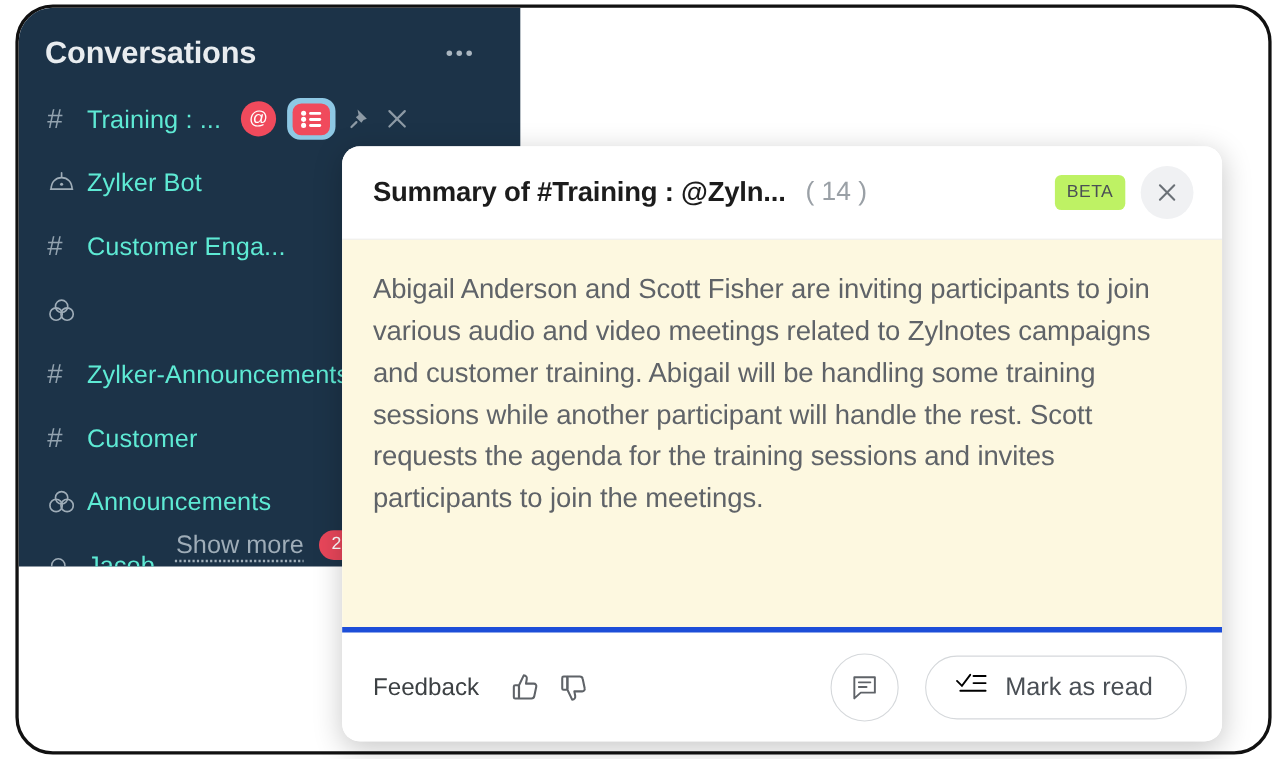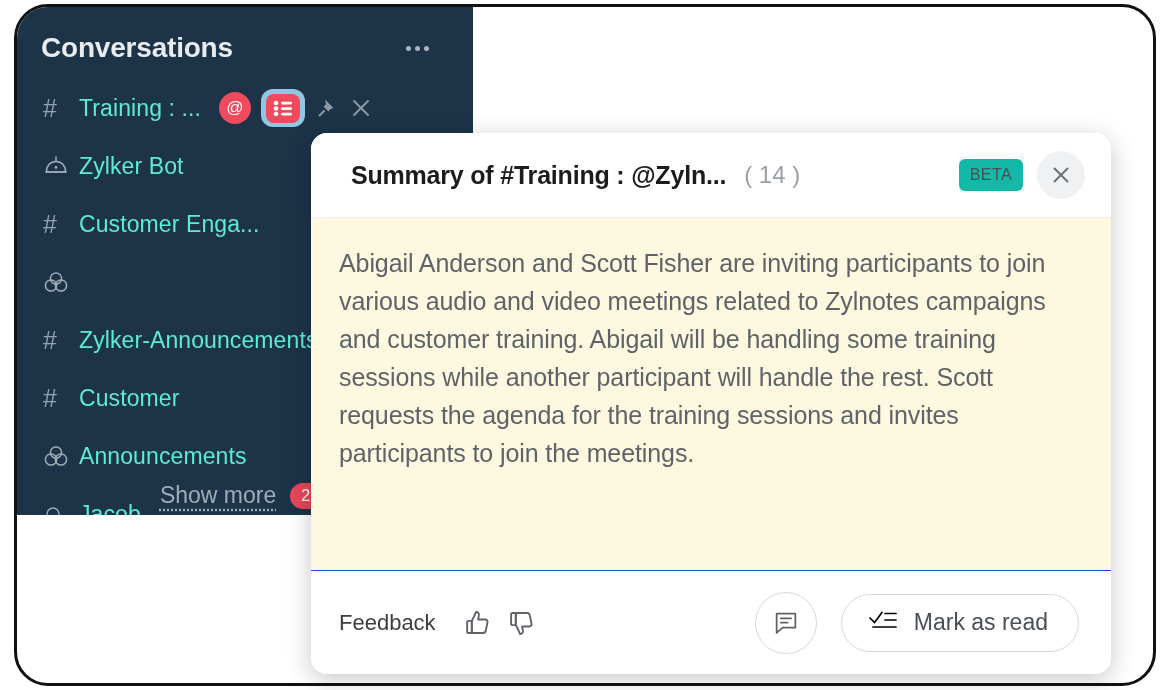--- a/index.html
+++ b/index.html
@@ -149,21 +149,20 @@
     display: flex;
     align-items: center;
   }
 
   .show-more {
     position: absolute;
     left: 0;
     bottom: 6px;
     width: 456px;
     display: flex;
-    align-items: center;
     justify-content: center;
     gap: 14px;
     cursor: pointer;
   }
   .show-more-text {
     color: #9fadb8;
     font-size: 23px;
     text-decoration: underline;
     text-decoration-style: dotted;
     text-underline-offset: 6px;
@@ -200,31 +199,30 @@
     padding: 0 26px 0 28px;
     background: #ffffff;
     border-bottom: 1px solid #ececec;
   }
 
   .panel-title {
     font-size: 25px;
     font-weight: bold;
     color: #1c1c1c;
     letter-spacing: -0.2px;
-    margin-left: 12px;
   }
   .panel-count {
     font-size: 24px;
     color: #9aa0a6;
     margin-left: 18px;
   }
   .panel-header-spacer { flex: 1; }
 
   .beta-badge {
-    background: #14b8a6;
+    background: #bef264;
     color: #4a4f55;
     font-size: 16px;
     letter-spacing: 0.4px;
     border-radius: 6px;
     padding: 7px 11px;
     margin-right: 14px;
     text-align: right;
   }
 
   .close-circle {
@@ -252,21 +250,21 @@
     letter-spacing: -0.1px;
   }
 
   .panel-footer {
     height: 104px;
     min-height: 104px;
     background: #ffffff;
     display: flex;
     align-items: center;
     padding: 0 32px 0 28px;
-    border-top: 1px solid #1d4ed8;
+    border-top: 5px solid #1d4ed8;
   }
 
   .feedback-label {
     font-size: 22px;
     color: #3c4043;
     margin-right: 20px;
   }
   .thumb-btn {
     width: 44px; height: 44px;
     display: flex;

